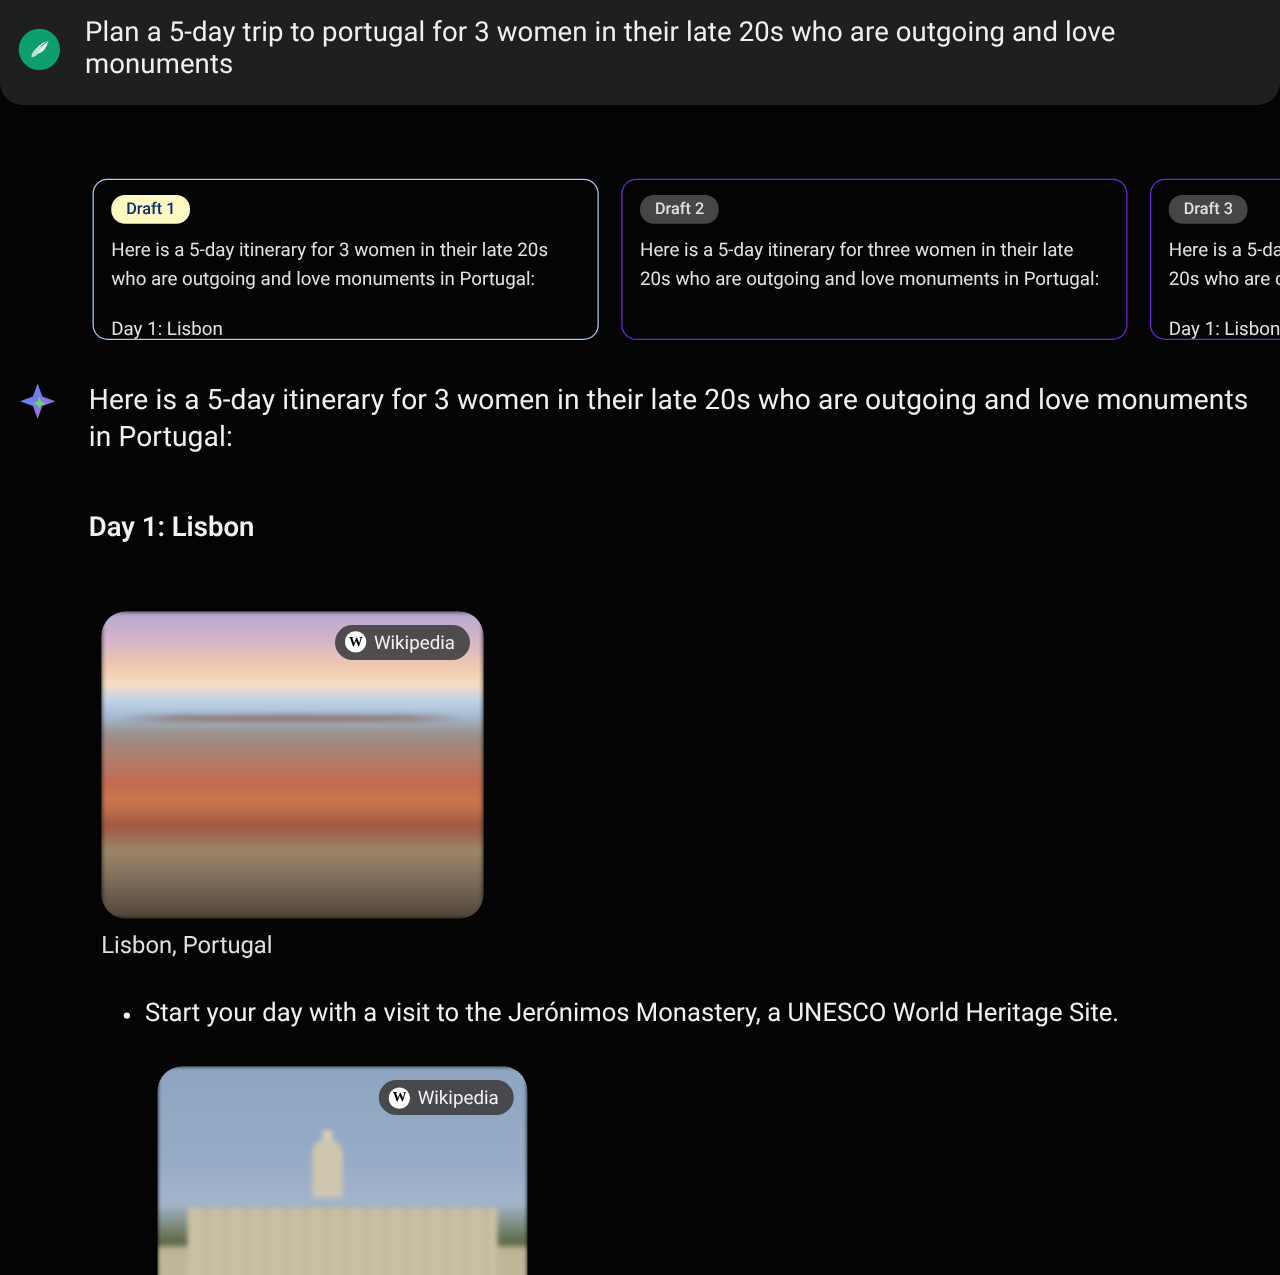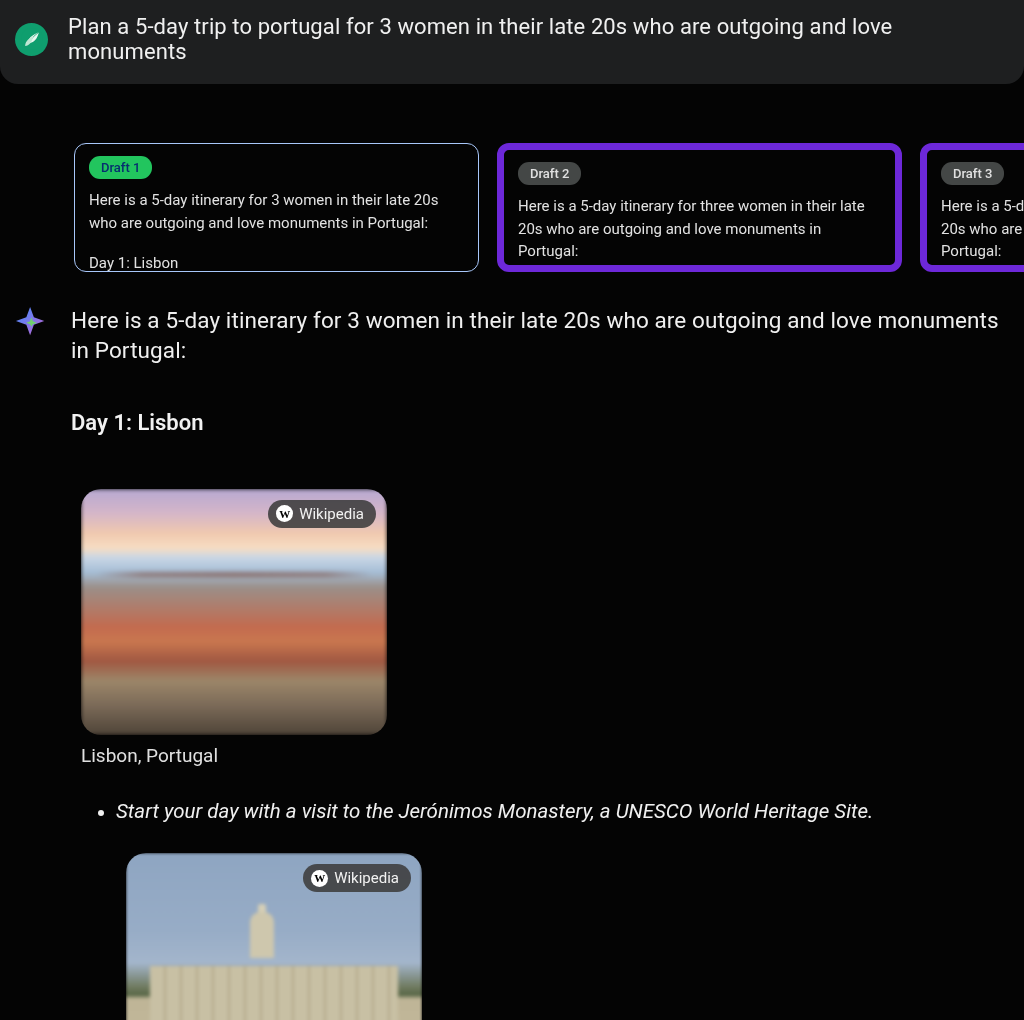--- a/index.html
+++ b/index.html
@@ -42,41 +42,41 @@
   .drafts-row {
     display: flex;
     gap: 18px;
     padding: 59px 0 0 74px;
     overflow: hidden;
   }
   .draft-card {
     width: 405px;
     height: 129px;
     flex-shrink: 0;
-    border: 7px solid #6d28d9;
+    border: 1px solid #6d28d9;
     border-radius: 12px;
     padding: 12px 14px;
     background: transparent;
     overflow: hidden;
     cursor: pointer;
     position: relative;
   }
   .draft-card.active {
     border: 1.5px solid #a8c7fa;
   }
   .draft-badge {
     display: inline-block;
     font-size: 13px;
     font-weight: 500;
     padding: 4px 12px;
     border-radius: 11px;
     margin-bottom: 10px;
   }
   .draft-card.active .draft-badge {
-    background: #22c55e;
+    background: #fef9c3;
     color: #062e6f;
   }
   .draft-card:not(.active) .draft-badge {
     background: #444746;
     color: #e0e0e0;
   }
   .draft-preview {
     font-size: 15px;
     line-height: 1.5;
     color: #e2e2e2;
@@ -154,21 +154,20 @@
     border-radius: 50%;
     display: flex; align-items: center; justify-content: center;
     font-family: Georgia, serif;
     font-weight: 700;
     font-size: 11px;
   }
 
   .bullets {
     margin-top: 30px;
     padding-left: 45px;
-    font-style: italic;
   }
   .bullets li {
     font-size: 20.5px;
     color: #f0f0f0;
     line-height: 1.4;
   }
   .bullets li::marker { font-size: 18px; }
 
   .image-block-2 {
     margin-top: 28px;

